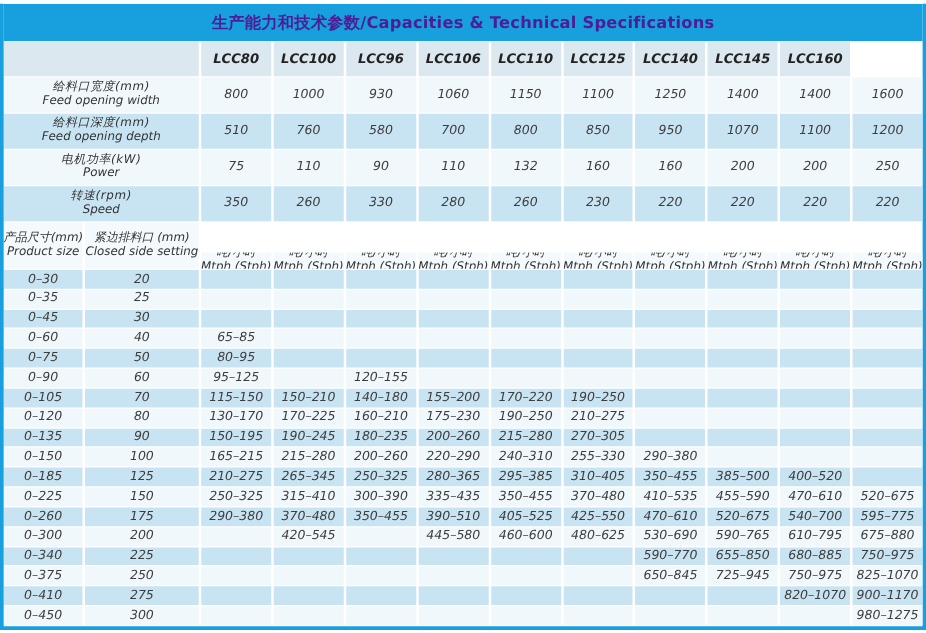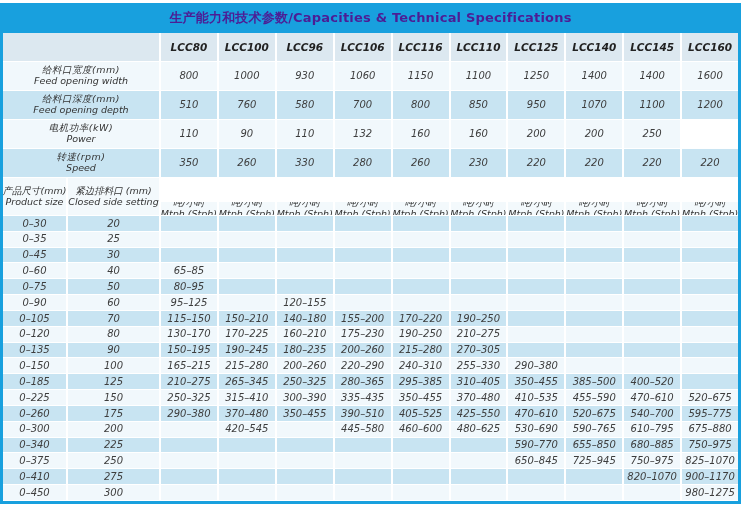--- a/index.html
+++ b/index.html
@@ -47,21 +47,20 @@
 <body style="--accent: #18a0de; --hdrbg: #dce8f0; --subbg: #f3f9fc; --rowblue: #c8e4f2; --rowwhite: #f1f8fc;">
 
 <div class="frame">
   <div class="title-bar">生产能力和技术参数/Capacities &amp; Technical Specifications</div>
   <div class="grid" id="grid">
       <div class="cell hdr span2"></div>
       <div class="cell hdr">LCC80</div>
       <div class="cell hdr">LCC100</div>
       <div class="cell hdr">LCC96</div>
       <div class="cell hdr">LCC106</div>
-      <div class="cell hdr">LCC116</div>
       <div class="cell hdr">LCC110</div>
       <div class="cell hdr">LCC125</div>
       <div class="cell hdr">LCC140</div>
       <div class="cell hdr">LCC145</div>
       <div class="cell hdr">LCC160</div>
       <div class="cell speclabel span2 white">
         <div class="zh">给料口宽度(mm)</div>
         <div class="en">Feed opening width</div>
       </div>
       <div class="cell val white">800</div>
@@ -85,20 +84,21 @@
       <div class="cell val blue">800</div>
       <div class="cell val blue">850</div>
       <div class="cell val blue">950</div>
       <div class="cell val blue">1070</div>
       <div class="cell val blue">1100</div>
       <div class="cell val blue">1200</div>
       <div class="cell speclabel span2 white">
         <div class="zh">电机功率(kW)</div>
         <div class="en">Power</div>
       </div>
+      <div class="cell val white">75</div>
       <div class="cell val white">110</div>
       <div class="cell val white">90</div>
       <div class="cell val white">110</div>
       <div class="cell val white">132</div>
       <div class="cell val white">160</div>
       <div class="cell val white">160</div>
       <div class="cell val white">200</div>
       <div class="cell val white">200</div>
       <div class="cell val white">250</div>
       <div class="cell speclabel span2 blue">

